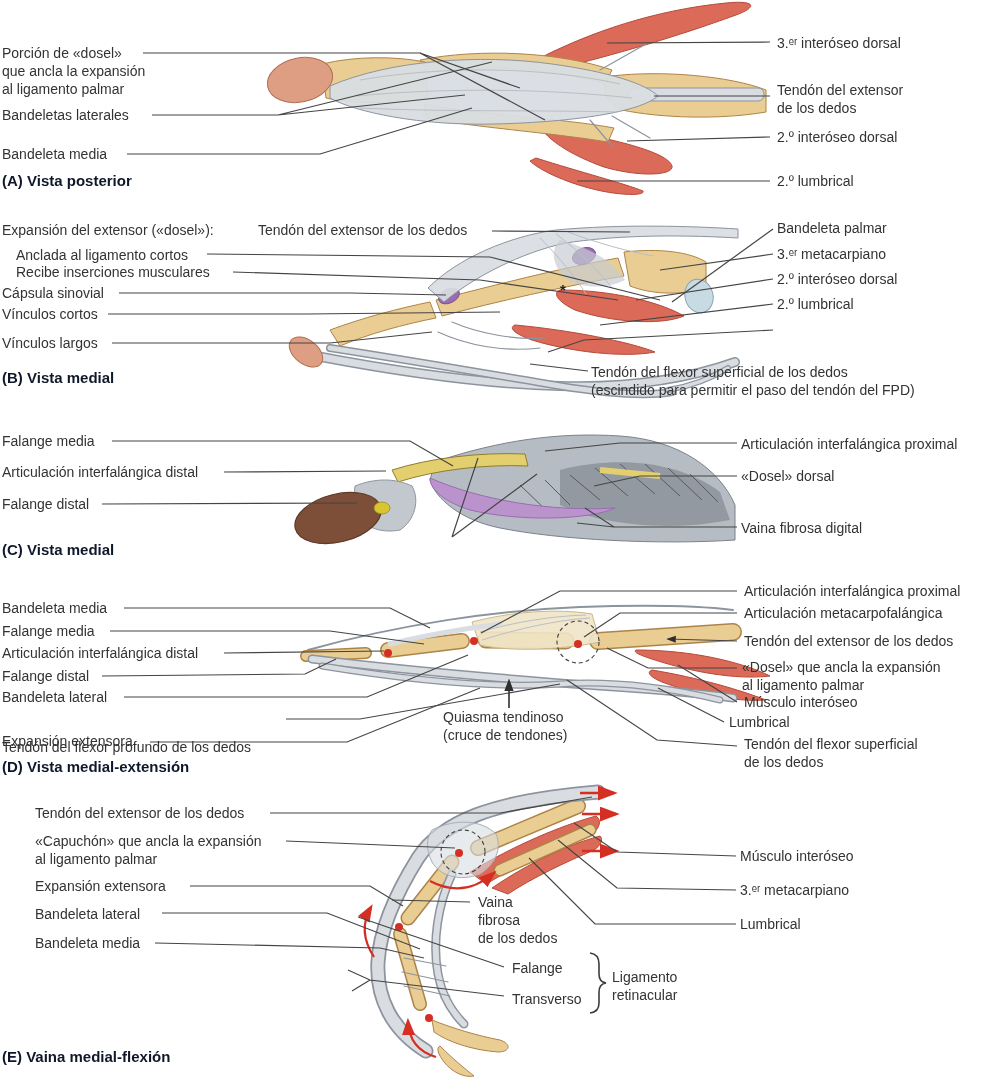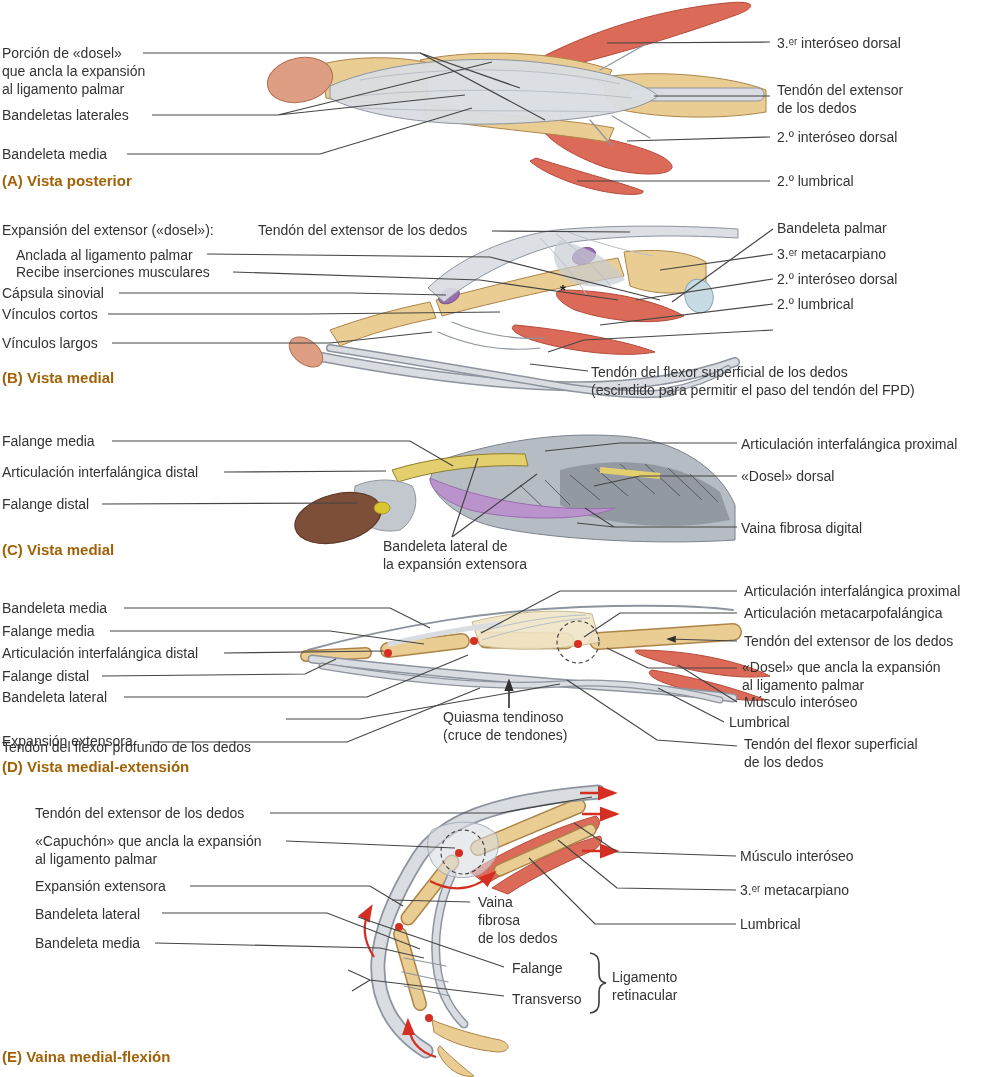--- a/index.html
+++ b/index.html
@@ -1,21 +1,21 @@
 <!DOCTYPE html>
 <html style="--muscle-red: #dc6a58; --muscle-red-dark: #b44b3a; --bone-tan: #eacd92; --bone-outline: #ad8448; --bone-yellow: #e3cf6e; --tendon-gray: #d9dde2; --tendon-outline: #8d949e; --skin-pink: #dd9e83; --skin-outline: #b06f51; --fingertip-brown: #7d4e38; --purple: #9a6cb2; --purple-light: #bb93cc; --joint-blue: #c6dbe3; --accent-red: #d42f22; --leader: #454545; --text: #333333;"><head>
 <meta charset="utf-8">
 <style>
   html,body{margin:0;padding:0;background:#ffffff;}
   #canvas{position:relative;width:984px;height:1077px;background:#fff;overflow:hidden;
           font-family:"Liberation Sans",sans-serif;}
   #art{position:absolute;left:0;top:0;z-index:1;}
   .lbl{position:absolute;z-index:2;font:14px/18px "Liberation Sans",sans-serif;
        color:var(--text,#333);white-space:pre-line;}
-  .cap{position:absolute;z-index:2;font:bold 15px/18px "Liberation Sans",sans-serif;color:#a16207;}
+  .cap{position:absolute;z-index:2;font:bold 15px/18px "Liberation Sans",sans-serif;color:#0f172a;}
   .ast{position:absolute;z-index:3;font:bold 15px/15px "Liberation Sans",sans-serif;color:#222;}
   
   .muscle{fill:var(--muscle-red,#dc6a58);stroke:var(--muscle-red-dark,#b44b3a);stroke-width:1;}
   .bone{fill:var(--bone-tan,#eacd92);stroke:var(--bone-outline,#ad8448);stroke-width:1;}
   .boneln{stroke:var(--bone-tan,#eacd92);fill:none;stroke-linecap:round;}
   .bonelnO{stroke:var(--bone-outline,#ad8448);fill:none;stroke-linecap:round;}
   .tend{fill:var(--tendon-gray,#d9dde2);stroke:var(--tendon-outline,#8d949e);stroke-width:1;}
   .tendln{stroke:var(--tendon-gray,#d9dde2);fill:none;stroke-linecap:round;}
   .tendlnO{stroke:var(--tendon-outline,#8d949e);fill:none;stroke-linecap:round;}
   .skin{fill:var(--skin-pink,#dd9e83);stroke:var(--skin-outline,#b06f51);stroke-width:1;}
@@ -219,40 +219,38 @@
 <div class="lbl" style="left:2px;top:106px">Bandeletas laterales</div>
 <div class="lbl" style="left:2px;top:145px">Bandeleta media</div>
 <div class="lbl" style="left:777px;top:34px">3.ᵉʳ interóseo dorsal</div>
 <div class="lbl" style="left:777px;top:81px">Tendón del extensor
 de los dedos</div>
 <div class="lbl" style="left:777px;top:128px">2.º interóseo dorsal</div>
 <div class="lbl" style="left:777px;top:172px">2.º lumbrical</div>
 <div class="cap" style="left:2px;top:172px">(A) Vista posterior</div>
 
 <div class="lbl" style="left:2px;top:221px">Expansión del extensor («dosel»):</div>
-<div class="lbl" style="left:16px;top:246px">Anclada al ligamento palmar</div>
+<div class="lbl" style="left:16px;top:246px">Anclada al ligamento cortos</div>
 <div class="lbl" style="left:16px;top:263px">Recibe inserciones musculares</div>
 <div class="lbl" style="left:2px;top:284px">Cápsula sinovial</div>
 <div class="lbl" style="left:2px;top:305px">Vínculos cortos</div>
 <div class="lbl" style="left:2px;top:334px">Vínculos largos</div>
 <div class="lbl" style="left:258px;top:221px">Tendón del extensor de los dedos</div>
 <div class="lbl" style="left:777px;top:219px">Bandeleta palmar</div>
 <div class="lbl" style="left:777px;top:245px">3.ᵉʳ metacarpiano</div>
 <div class="lbl" style="left:777px;top:270px">2.º interóseo dorsal</div>
 <div class="lbl" style="left:777px;top:295px">2.º lumbrical</div>
 <div class="lbl" style="left:591px;top:363px">Tendón del flexor superficial de los dedos
 (escindido para permitir el paso del tendón del FPD)</div>
 <div class="ast" style="left:560px;top:282px">*</div>
 <div class="cap" style="left:2px;top:369px">(B) Vista medial</div>
 
 <div class="lbl" style="left:2px;top:432px">Falange media</div>
 <div class="lbl" style="left:2px;top:463px">Articulación interfalángica distal</div>
 <div class="lbl" style="left:2px;top:495px">Falange distal</div>
-<div class="lbl" style="left:383px;top:537px">Bandeleta lateral de
-la expansión extensora</div>
 <div class="lbl" style="left:741px;top:435px">Articulación interfalángica proximal</div>
 <div class="lbl" style="left:741px;top:467px">«Dosel» dorsal</div>
 <div class="lbl" style="left:741px;top:519px">Vaina fibrosa digital</div>
 <div class="cap" style="left:2px;top:541px">(C) Vista medial</div>
 
 <div class="lbl" style="left:2px;top:599px">Bandeleta media</div>
 <div class="lbl" style="left:2px;top:622px">Falange media</div>
 <div class="lbl" style="left:2px;top:644px">Articulación interfalángica distal</div>
 <div class="lbl" style="left:2px;top:667px">Falange distal</div>
 <div class="lbl" style="left:2px;top:688px">Bandeleta lateral</div>

